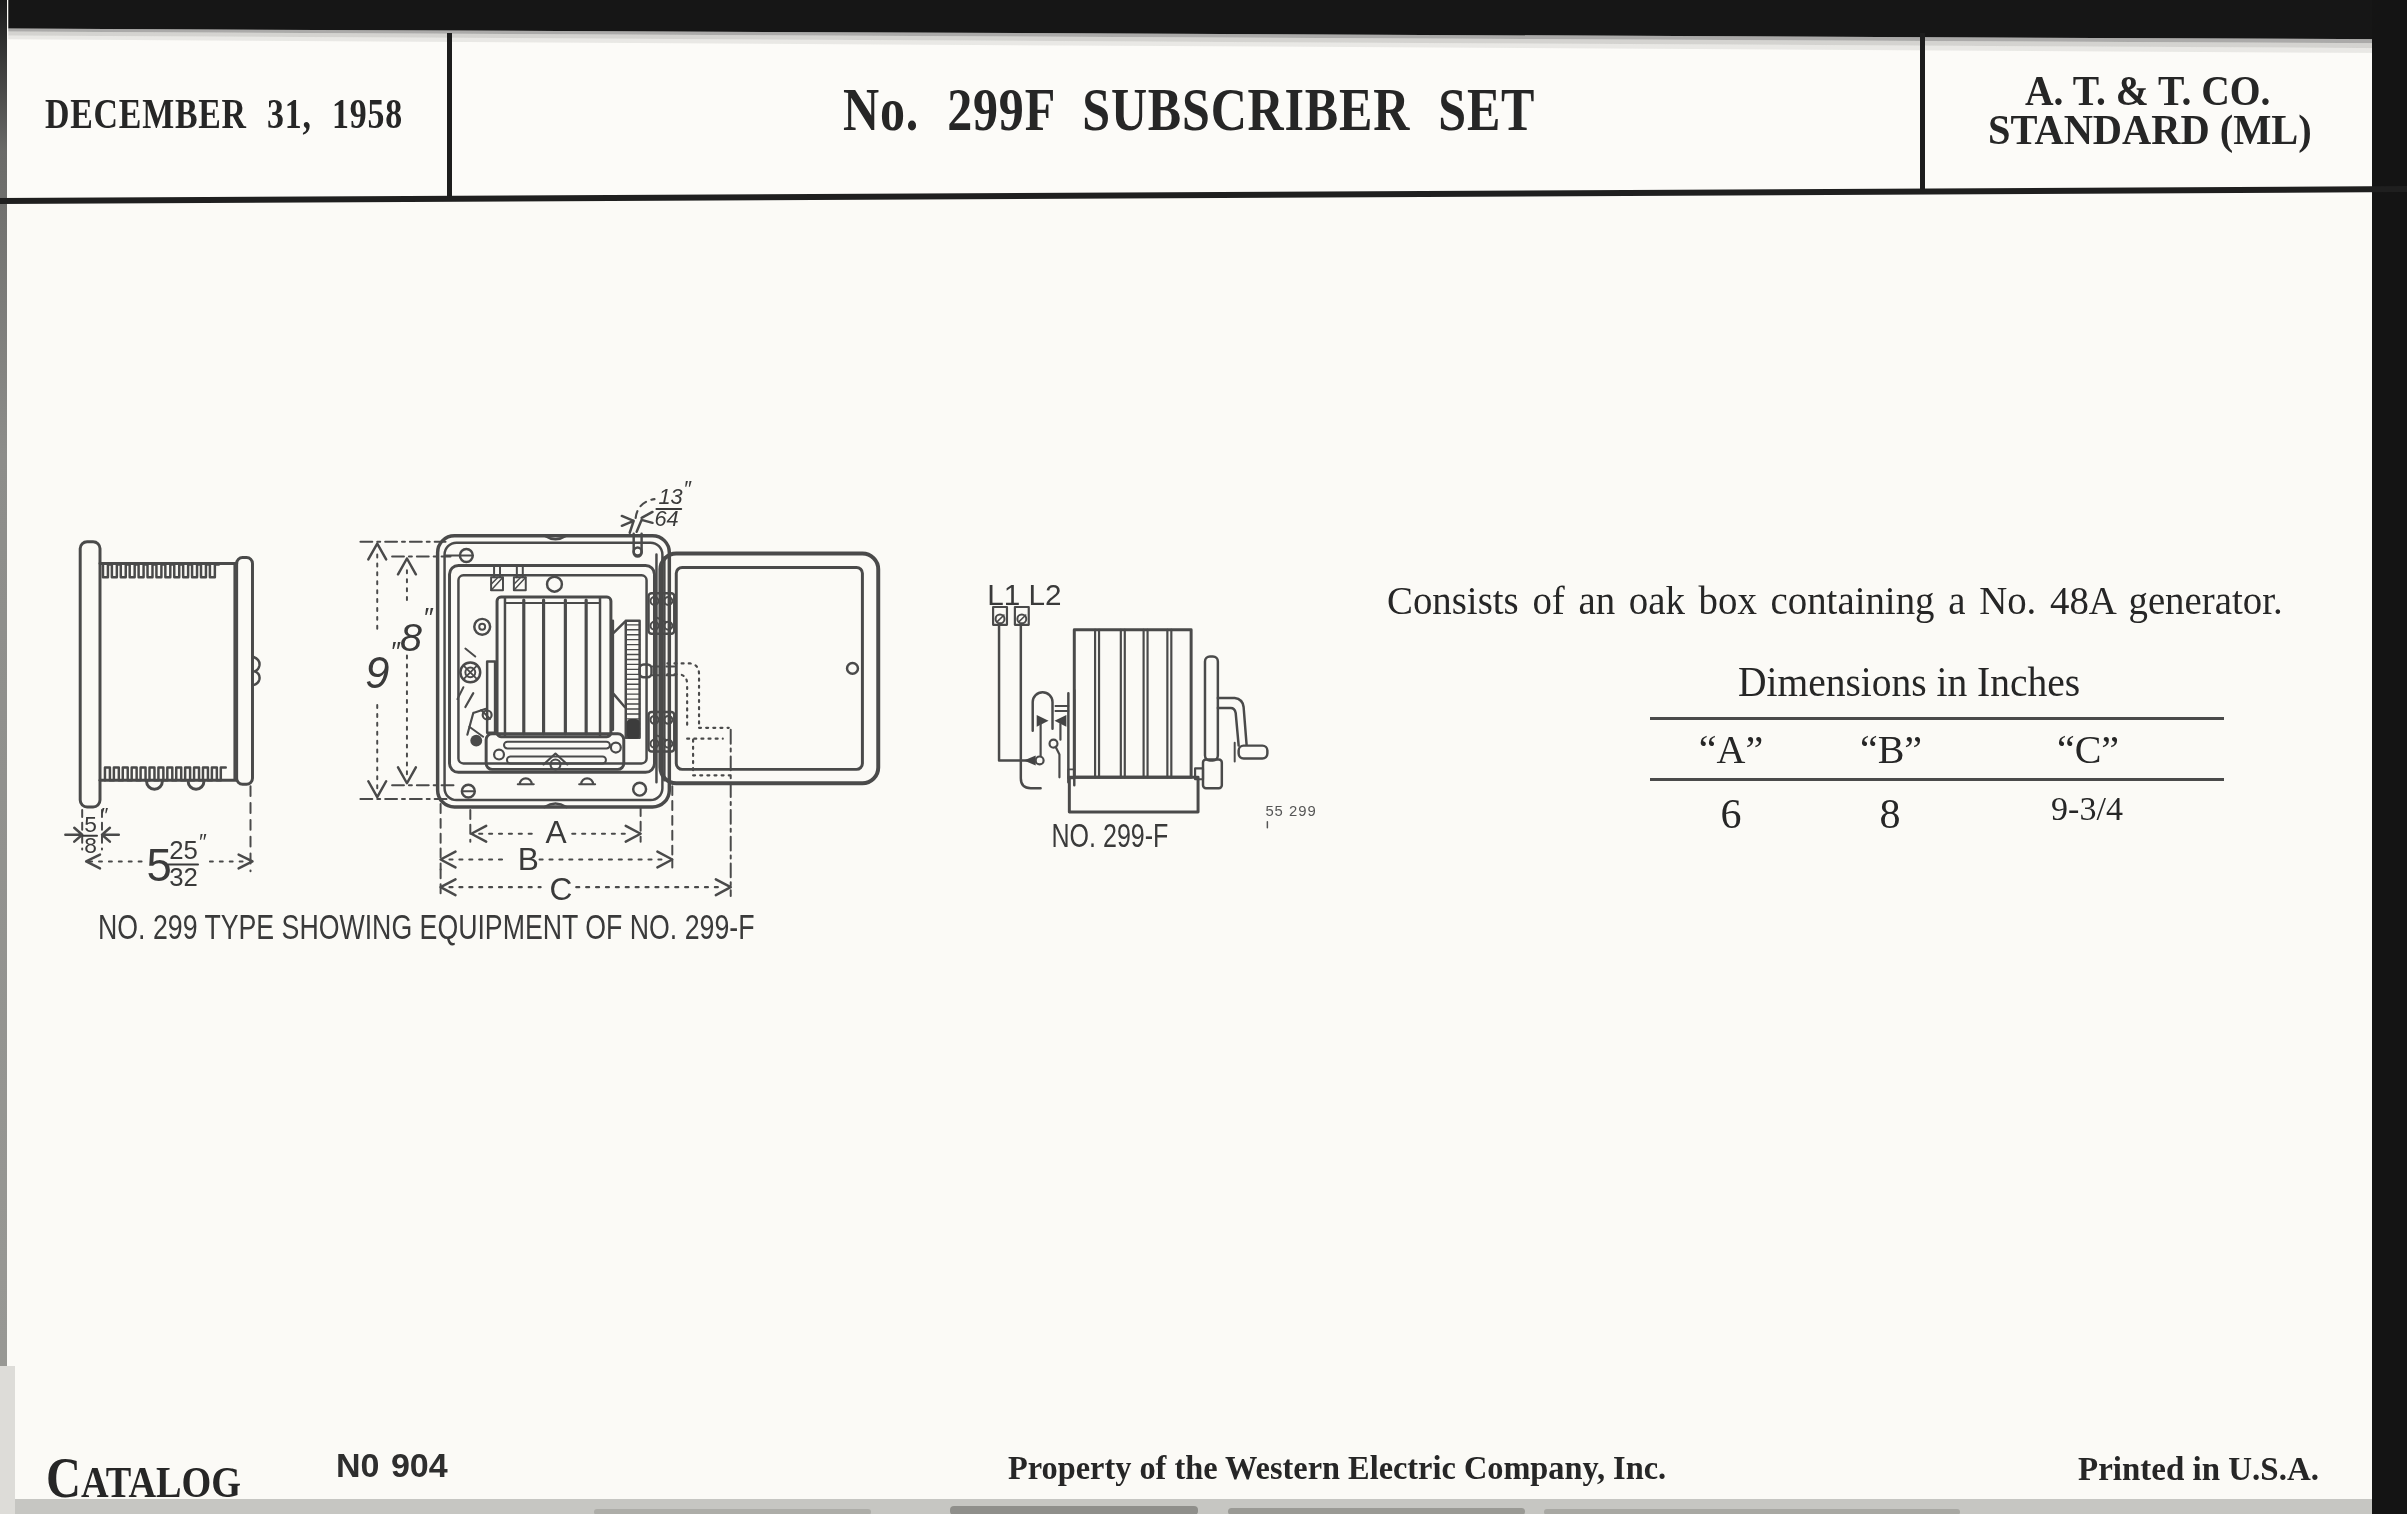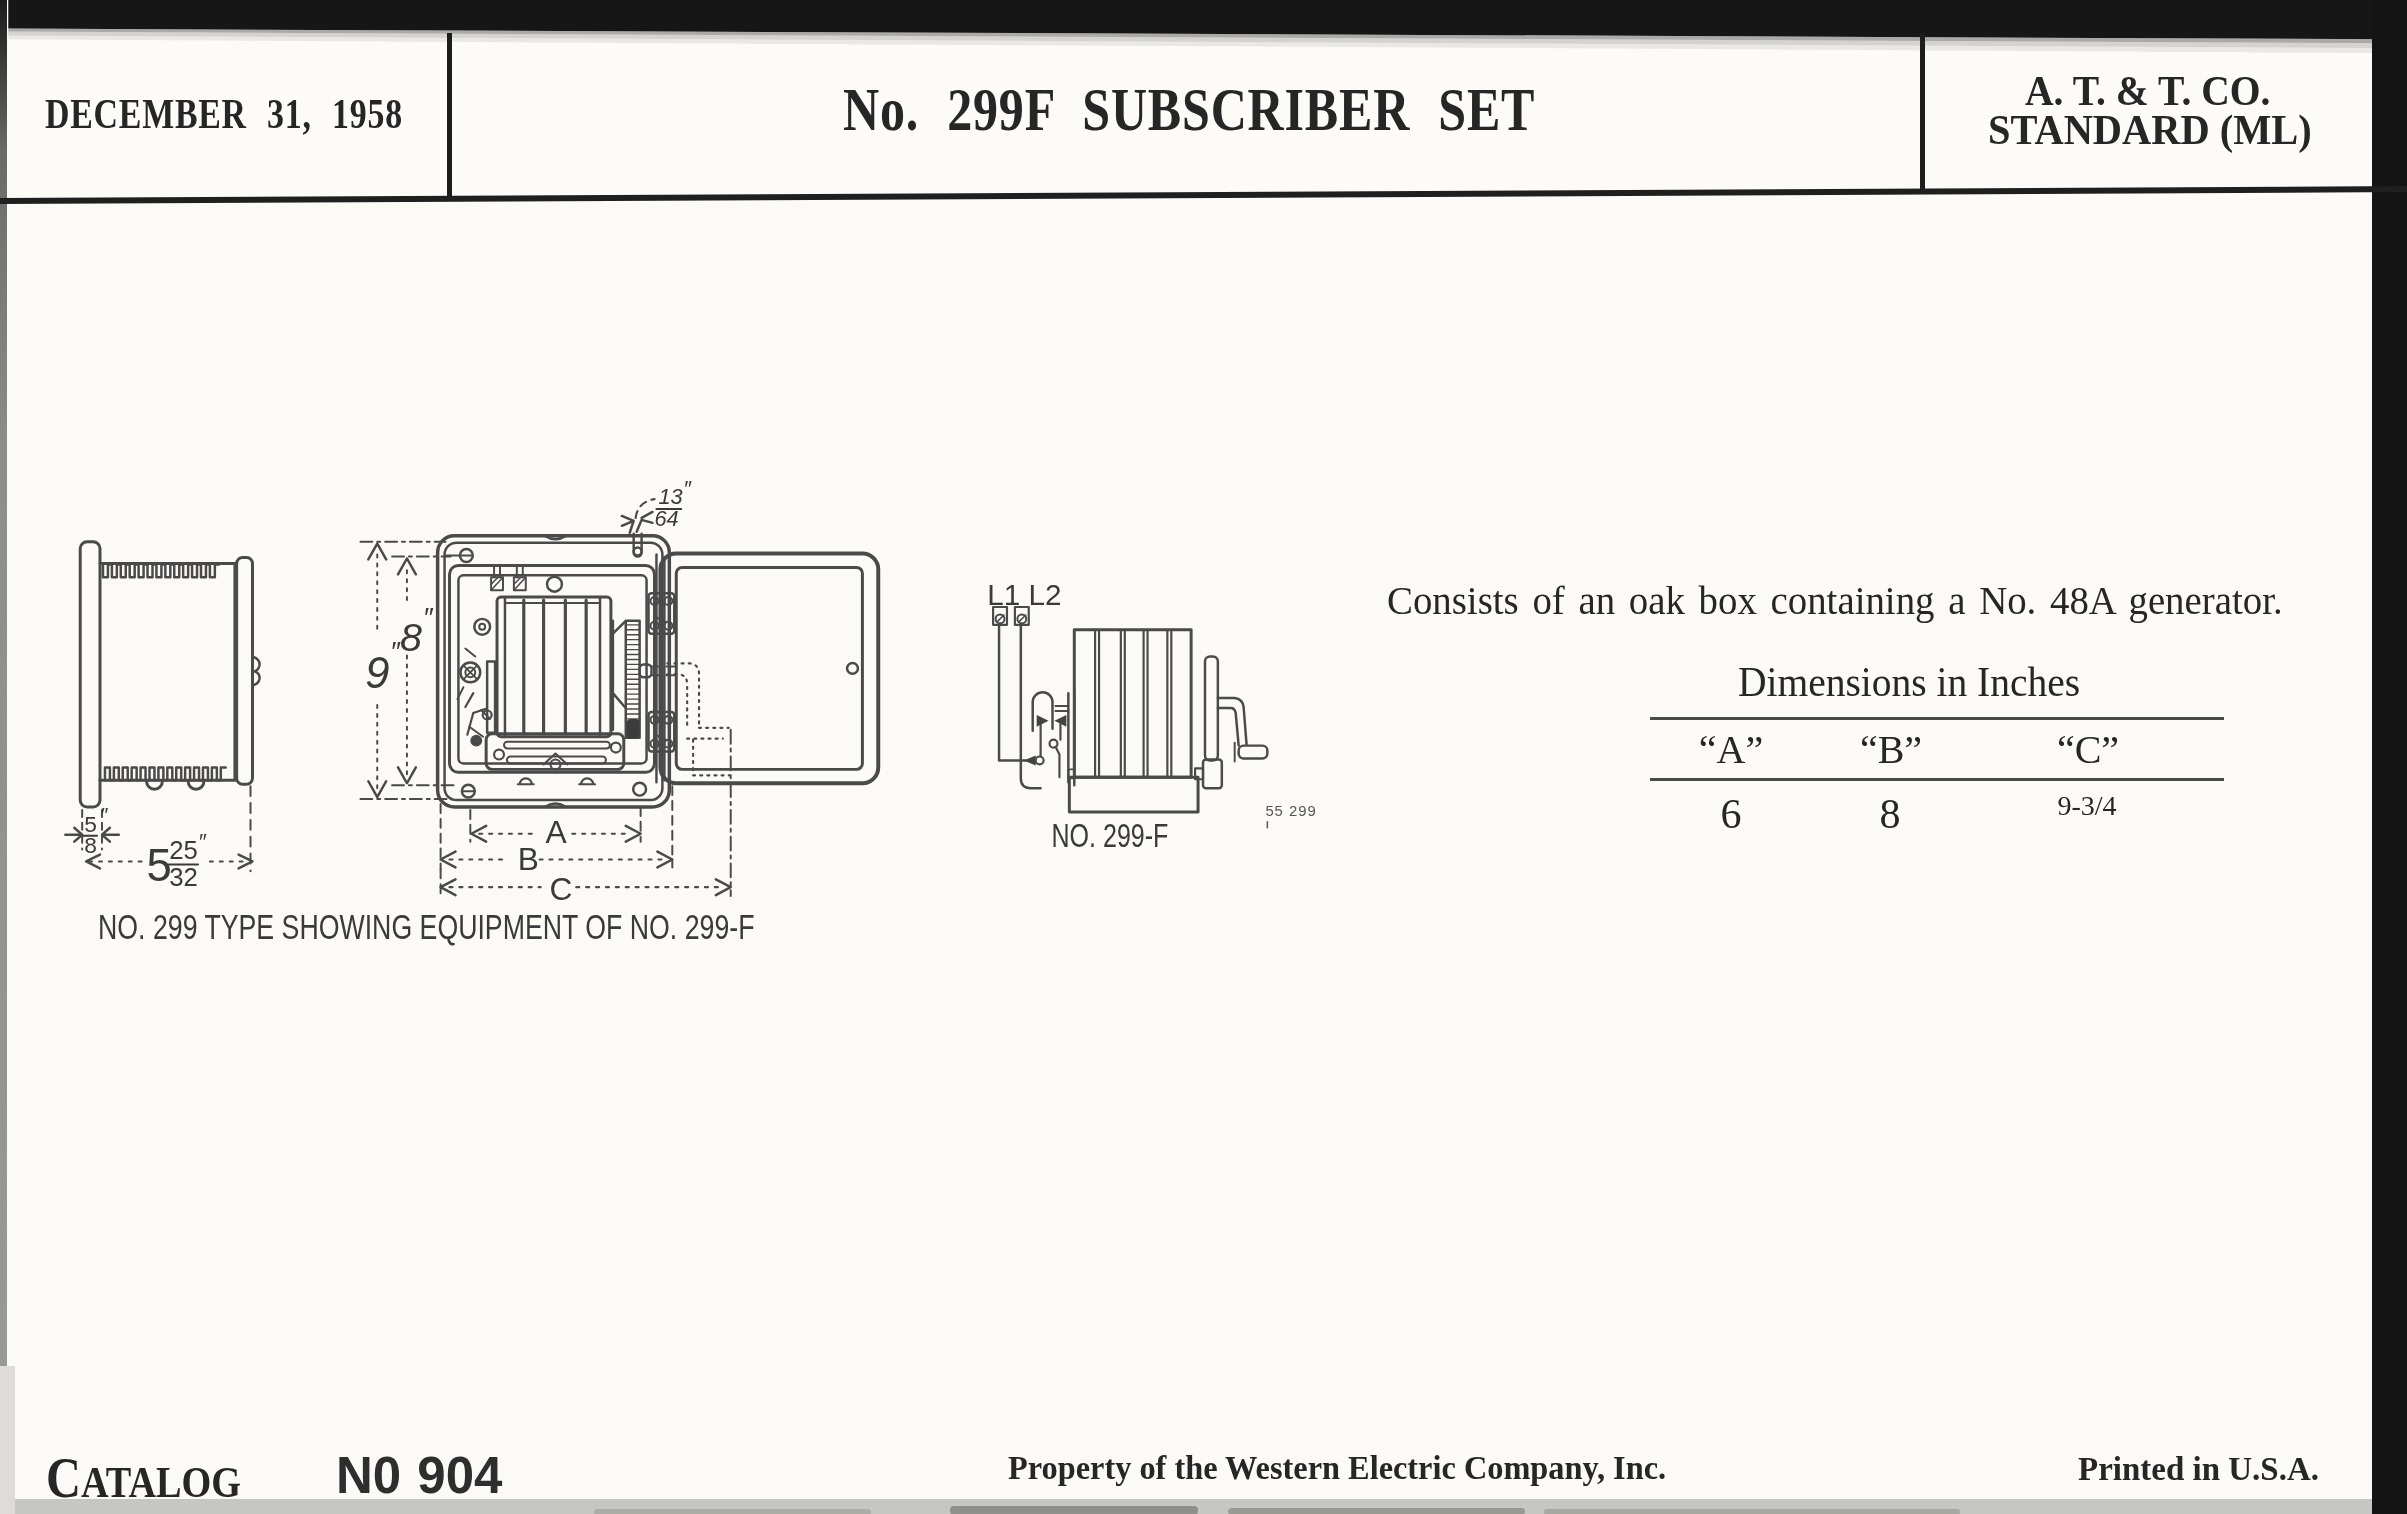--- a/index.html
+++ b/index.html
@@ -337,22 +337,22 @@
 <div class="abs ser" id="thA" style="left:1731px;top:726px;font-size:40px;transform:translateX(-50%);">“A”</div>
 
 <div class="abs ser" id="thB" style="left:1891px;top:726px;font-size:40px;transform:translateX(-50%);">“B”</div>
 
 <div class="abs ser" id="thC" style="left:2088px;top:726px;font-size:40px;transform:translateX(-50%);">“C”</div>
 
 <div class="abs ser" id="tvA" style="left:1731px;top:790px;font-size:42px;transform:translateX(-50%);">6</div>
 
 <div class="abs ser" id="tvB" style="left:1890px;top:790px;font-size:42px;transform:translateX(-50%);">8</div>
 
-<div class="abs ser" id="tvC" style="left:2087px;top:790px;font-size:28px;transform:translateX(-50%);">9-3/4</div>
+<div class="abs ser" id="tvC" style="left:2087px;top:790px;font-size:34px;transform:translateX(-50%);">9-3/4</div>
 
 <div class="abs ser" id="ft-cat" style="left:46px;top:1445px;font-size:57px;font-weight:bold;transform:scaleX(0.85);transform-origin:left top;">C<span style="font-size:45px;">ATALOG</span></div>
 
-<div class="abs" id="ft-num" style="left:336px;top:1446px;font-family:'Liberation Sans',sans-serif;font-weight:bold;font-size:51px;color:#2e2e2e;letter-spacing:0px;word-spacing:2px;">N0 904</div>
+<div class="abs" id="ft-num" style="left:336px;top:1446px;font-family:'Liberation Sans',sans-serif;font-weight:bold;font-size:34px;color:#2e2e2e;letter-spacing:0px;word-spacing:2px;">N0 904</div>
 
 <div class="abs ser" id="ft-prop" style="left:1008px;top:1450px;font-size:33px;font-weight:bold;transform:scaleX(0.98);transform-origin:left top;">Property of the Western Electric Company, Inc.</div>
 
 <div class="abs ser" id="ft-usa" style="left:2078px;top:1450px;font-size:34px;font-weight:bold;transform:scaleX(0.97);transform-origin:left top;">Printed in U.S.A.</div>
 
 
 </body></html>

